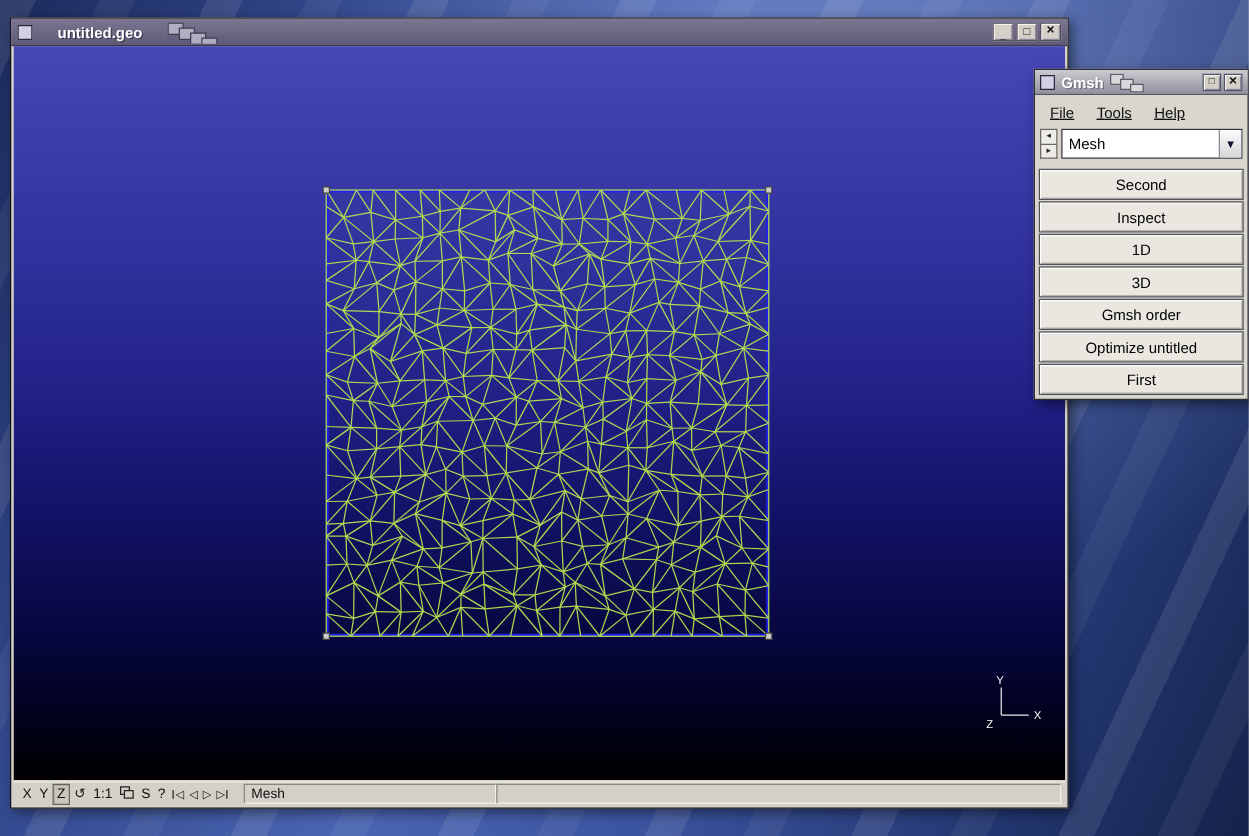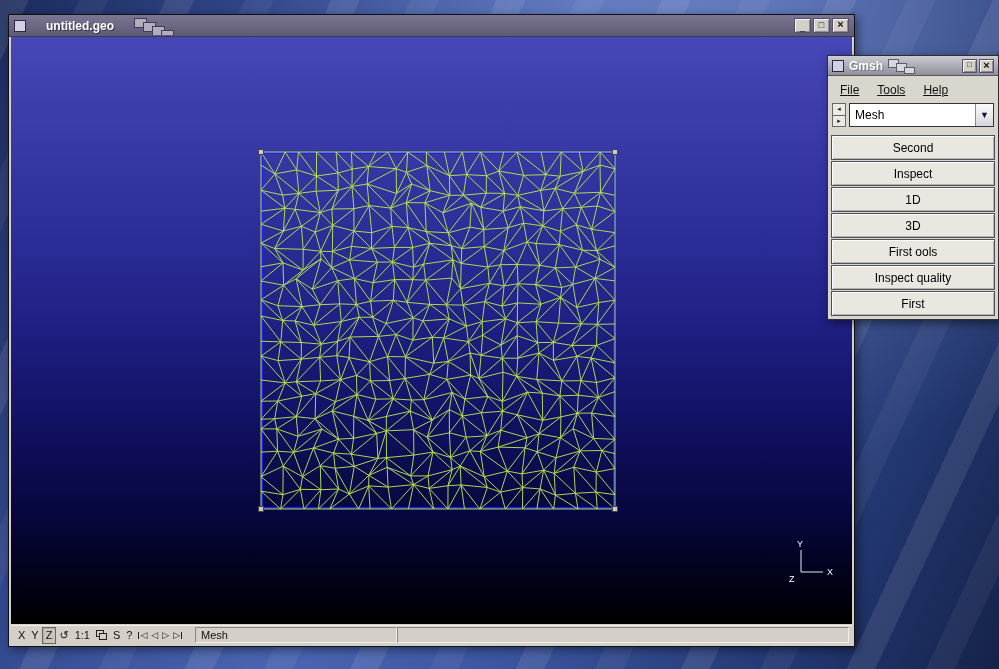--- a/index.html
+++ b/index.html
@@ -1302,19 +1302,19 @@
         <span class="combo-value">Mesh</span>
         <span class="combo-arrow">▼</span>
       </span>
     </div>
 
     <div class="panel-buttons">
       <div class="p-btn">Second</div>
       <div class="p-btn">Inspect</div>
       <div class="p-btn">1D</div>
       <div class="p-btn">3D</div>
-      <div class="p-btn">First ools</div>
-      <div class="p-btn">Inspect quality</div>
+      <div class="p-btn">Gmsh order</div>
+      <div class="p-btn">Optimize untitled</div>
       <div class="p-btn">First</div>
     </div>
   </div>
 
 </div>
 
 </body></html>

